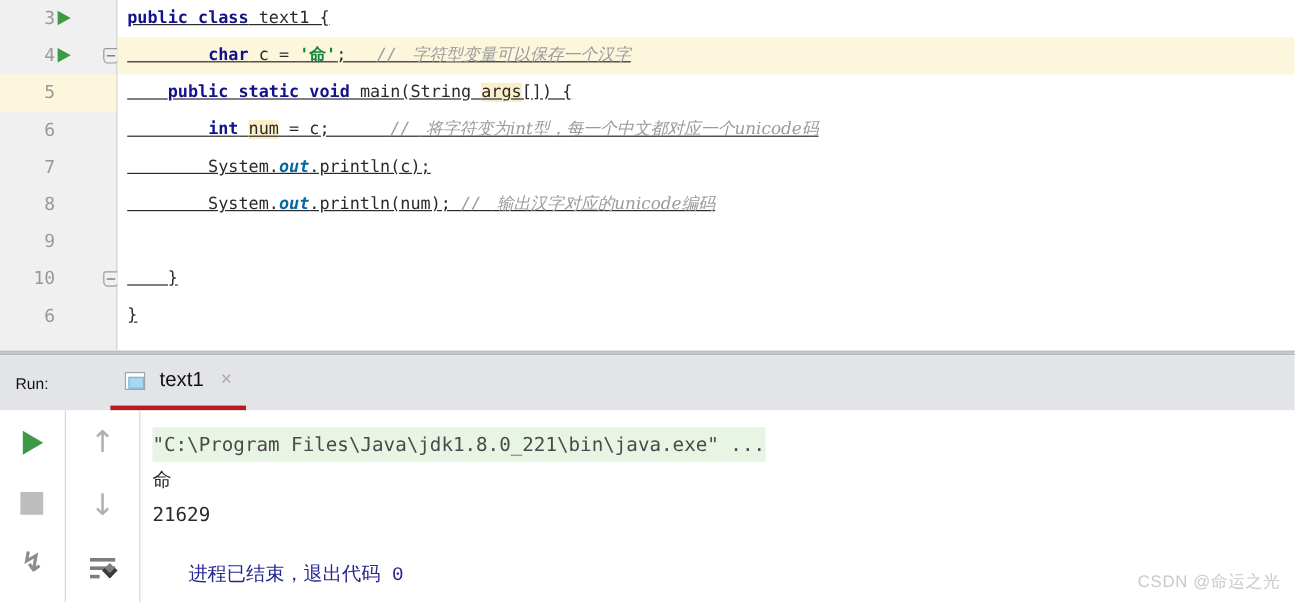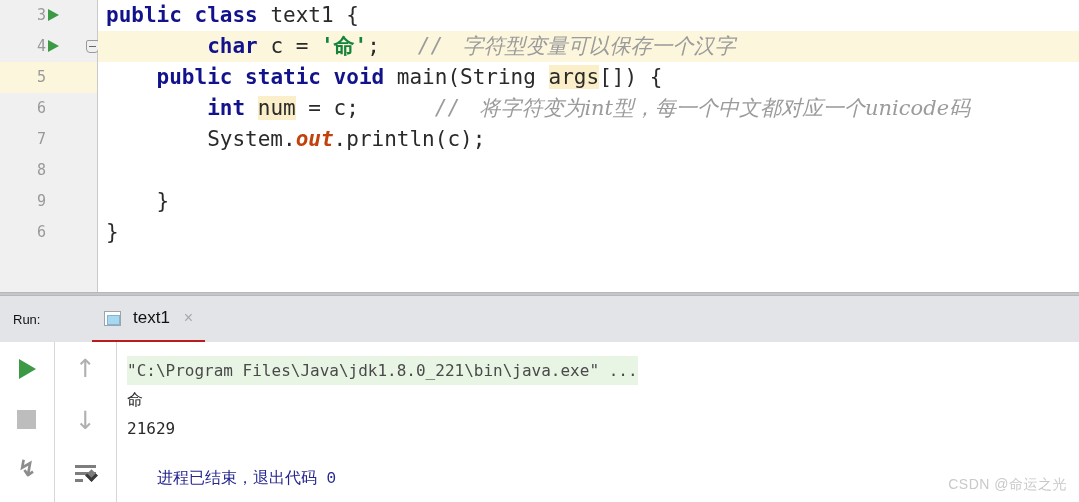--- a/index.html
+++ b/index.html
@@ -77,40 +77,41 @@
     left: 98px; top: 0;
     right: 0; height: 292px;
     background: #ffffff;
   }
   .code-line {
     position: relative;
     height: 31px;
     line-height: 31px;
     white-space: pre;
     font-family: "DejaVu Sans Mono", monospace;
-    font-size: 21px;
+    font-size: 14px;
     color: #2a2a2a;
     padding-left: 8px;
+    text-decoration: underline;
   }
   .code-line.active { background: #fcf6dd; }
 
   
   .indent-guide {
     position: absolute;
     top: 0;
     width: 1px;
     background: #d4d4d4;
   }
   .ig1 { left: 98px; top: 31px; height: 220px; }
   .ig2 { left: 155px; top: 62px; height: 158px; }
 
   .kw   { color: #12128c; font-weight: bold; }
   .plain{ color: #2a2a2a; }
   .str  { color: #13843a; font-weight: bold; }
-  .fld  { color: #c2410c; font-style: italic; font-weight: bold; }
+  .fld  { color: #0369a1; font-style: italic; font-weight: bold; }
   .cmt  { color: #9b9b9b; font-style: italic; font-family: "DejaVu Serif", serif; }
   .cmt-slash { color: #9b9b9b; font-style: italic; font-family: "DejaVu Sans Mono", monospace; }
   .hl   { background: #fbefc9; }
 
   
   .splitter {
     height: 4px;
     background: #c4c6ca;
     border-top: 1px solid #b6b8bc;
     border-bottom: 1px solid #b6b8bc;
@@ -139,21 +140,21 @@
     color: #111111;
     font-family: "Liberation Sans", sans-serif;
   }
   .run-tab {
     position: absolute;
     left: 92px; top: 0;
     height: 46px;
     display: flex;
     align-items: center;
     padding: 0 12px;
-    border-bottom: 2px solid #b91c1c;
+    border-bottom: 4px solid #b91c1c;
     text-align: right;
   }
   .tab-icon {
     position: relative;
     width: 17px; height: 15px;
     border: 1.5px solid #9fa4aa;
     background: #ffffff;
     margin-right: 12px;
   }
   .tab-icon::after {
@@ -316,31 +317,36 @@
         <div class="gutter-row">
           <span class="lineno">7</span>
         </div>
         <div class="gutter-row">
           <span class="lineno">8</span>
         </div>
         <div class="gutter-row">
           <span class="lineno">9</span>
         </div>
         <div class="gutter-row">
+          <span class="lineno">10</span>
+          <span class="fold"></span>
+        </div>
+        <div class="gutter-row">
           <span class="lineno">6</span>
         </div>
       </div>
     <div class="indent-guide ig1"></div>
     <div class="indent-guide ig2"></div>
     <div class="code-area" id="code-area">
         <div class="code-line"><span class="kw">public</span><span class="plain"> </span><span class="kw">class</span><span class="plain"> text1 {</span></div>
         <div class="code-line active"><span class="plain">        </span><span class="kw">char</span><span class="plain"> c = </span><span class="str">'命'</span><span class="plain">;   </span><span class="cmt-slash">// </span><span class="cmt"> 字符型变量可以保存一个汉字</span></div>
         <div class="code-line"><span class="plain">    </span><span class="kw">public</span><span class="plain"> </span><span class="kw">static</span><span class="plain"> </span><span class="kw">void</span><span class="plain"> main(String </span><span class="plain hl">args</span><span class="plain">[]) {</span></div>
         <div class="code-line"><span class="plain">        </span><span class="kw">int</span><span class="plain"> </span><span class="plain hl">num</span><span class="plain"> = c;      </span><span class="cmt-slash">// </span><span class="cmt"> 将字符变为int型，每一个中文都对应一个unicode码</span></div>
         <div class="code-line"><span class="plain">        System.</span><span class="fld">out</span><span class="plain">.println(c);</span></div>
+        <div class="code-line"><span class="plain">        System.</span><span class="fld">out</span><span class="plain">.println(num); </span><span class="cmt-slash">// </span><span class="cmt"> 输出汉字对应的unicode编码</span></div>
         <div class="code-line"></div>
         <div class="code-line"><span class="plain">    }</span></div>
         <div class="code-line"><span class="plain">}</span></div>
       </div>
   </div>
 
   <div class="splitter"></div>
 
   <div class="runpanel">
 

